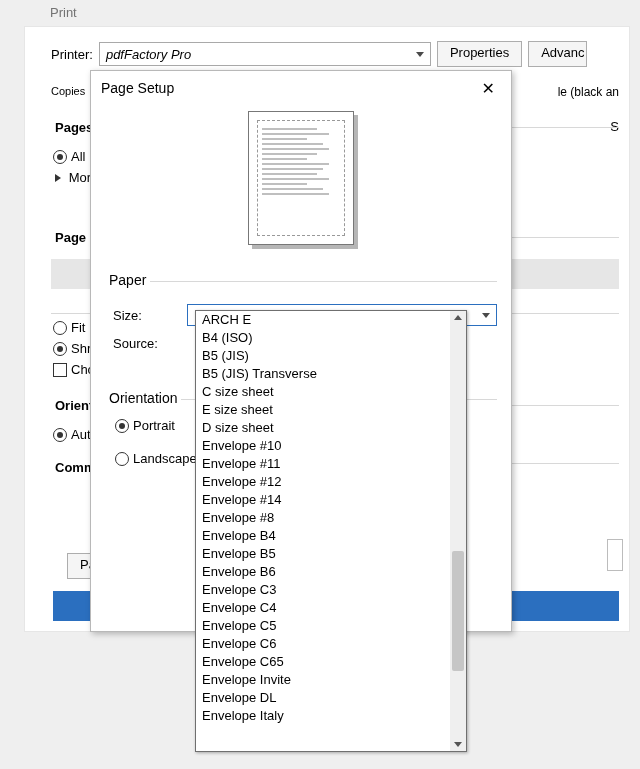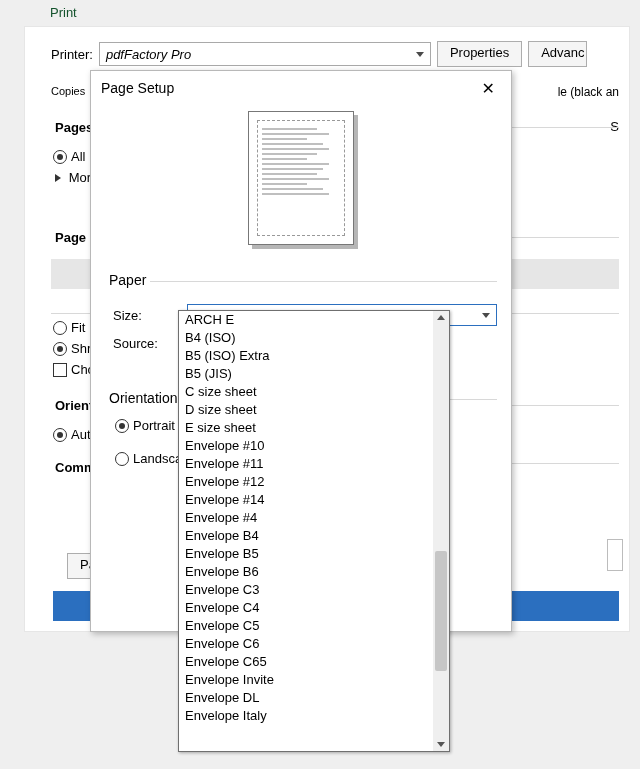--- a/index.html
+++ b/index.html
@@ -1,17 +1,17 @@
 <!DOCTYPE html>
 <html><head>
 <meta charset="utf-8">
 <style>
   html,body{margin:0;padding:0;font-family:"Segoe UI",Tahoma,sans-serif;font-size:12px;color:#000;background:#efefef;}
   .viewport{width:640px;height:769px;position:relative;overflow:hidden;background:#efefef;}
-  .print-title{position:absolute;left:50px;top:5px;color:#14532d;font-size:13px;}
+  .print-title{position:absolute;left:50px;top:5px;color:#737373;font-size:13px;}
   .main-panel{position:absolute;left:24px;top:26px;width:604px;height:604px;background:#fff;border:1px solid #e6e6e6;}
   .row1{position:absolute;left:26px;top:14px;right:0;display:flex;align-items:center;gap:6px;}
   .lbl{font-size:13px;}
   .combo{display:flex;align-items:center;justify-content:space-between;background:#fff;border:1px solid #a9a9a9;height:22px;padding:0 6px;font-size:13px;font-style:italic;}
   .combo.printer{width:318px;}
   .chev{width:0;height:0;border-left:4px solid transparent;border-right:4px solid transparent;border-top:5px solid #4a4a4a;display:inline-block;}
   .btn{background:#f5f5f5;border:1px solid #adadad;height:24px;line-height:22px;padding:0 12px;font-size:13px;}
   .copies{position:absolute;left:26px;top:58px;font-size:11px;}
   .ack{position:absolute;right:10px;top:58px;font-size:12px;}
   .group{position:absolute;border-top:1px solid #d8d8d8;left:26px;right:10px;padding-top:4px;}
@@ -46,21 +46,21 @@
   .fs{position:absolute;left:14px;}
   .fs.paper{top:210px;right:14px;height:100px;border-top:1px solid #d8d8d8;}
   .fs.orient{top:328px;right:14px;height:80px;border-top:1px solid #d8d8d8;}
   .fs .ft{position:relative;top:-10px;background:#fff;display:inline-block;padding:0 4px;font-size:14px;}
   .fs-row{display:flex;align-items:center;gap:12px;margin:6px 0 10px 8px;font-size:13px;}
   .fs-row .flabel{width:62px;}
   .sel-box{border:1px solid #2b6fbf;background:#fff;height:20px;display:flex;align-items:center;justify-content:space-between;padding:0 6px;flex:1;font-size:13px;}
   .radio-col{display:flex;flex-direction:column;gap:10px;margin-left:8px;}
 
   
-  .dd{position:absolute;left:178px;top:310px;width:270px;height:440px;background:#fff;border:1px solid #6f6f6f;box-shadow:1px 1px 3px rgba(0,0,0,.3);}
+  .dd{position:absolute;left:195px;top:310px;width:270px;height:440px;background:#fff;border:1px solid #6f6f6f;box-shadow:1px 1px 3px rgba(0,0,0,.3);}
   .dd-inner{position:absolute;inset:0 16px 0 0;overflow:hidden;}
   .dd-item{padding:1px 6px;font-size:13px;line-height:16px;white-space:nowrap;}
   .dd-sb{position:absolute;right:0;top:0;bottom:0;width:16px;background:#efefef;}
   .dd-sb .arr{position:absolute;left:4px;width:0;height:0;border-left:4px solid transparent;border-right:4px solid transparent;}
   .dd-sb .arr.up{top:4px;border-bottom:5px solid #555;}
   .dd-sb .arr.dn{bottom:4px;border-top:5px solid #555;}
   .dd-sb .thumb{position:absolute;left:2px;width:12px;top:240px;height:120px;background:#c6c6c6;border-radius:2px;}
 </style>
 </head>
 <body>
@@ -183,30 +183,30 @@
           <span>Landscape</span>
         </div>
       </div>
     </div>
   </div>
 
   <div class="dd">
     <div class="dd-inner" id="dd-inner">
         <div class="dd-item">ARCH E</div>
         <div class="dd-item">B4 (ISO)</div>
-        <div class="dd-item">B5 (ISO) Extra</div>
         <div class="dd-item">B5 (JIS)</div>
+        <div class="dd-item">B5 (JIS) Transverse</div>
         <div class="dd-item">C size sheet</div>
+        <div class="dd-item">E size sheet</div>
         <div class="dd-item">D size sheet</div>
-        <div class="dd-item">E size sheet</div>
         <div class="dd-item">Envelope #10</div>
         <div class="dd-item">Envelope #11</div>
         <div class="dd-item">Envelope #12</div>
         <div class="dd-item">Envelope #14</div>
-        <div class="dd-item">Envelope #4</div>
+        <div class="dd-item">Envelope #8</div>
         <div class="dd-item">Envelope B4</div>
         <div class="dd-item">Envelope B5</div>
         <div class="dd-item">Envelope B6</div>
         <div class="dd-item">Envelope C3</div>
         <div class="dd-item">Envelope C4</div>
         <div class="dd-item">Envelope C5</div>
         <div class="dd-item">Envelope C6</div>
         <div class="dd-item">Envelope C65</div>
         <div class="dd-item">Envelope Invite</div>
         <div class="dd-item">Envelope DL</div>

